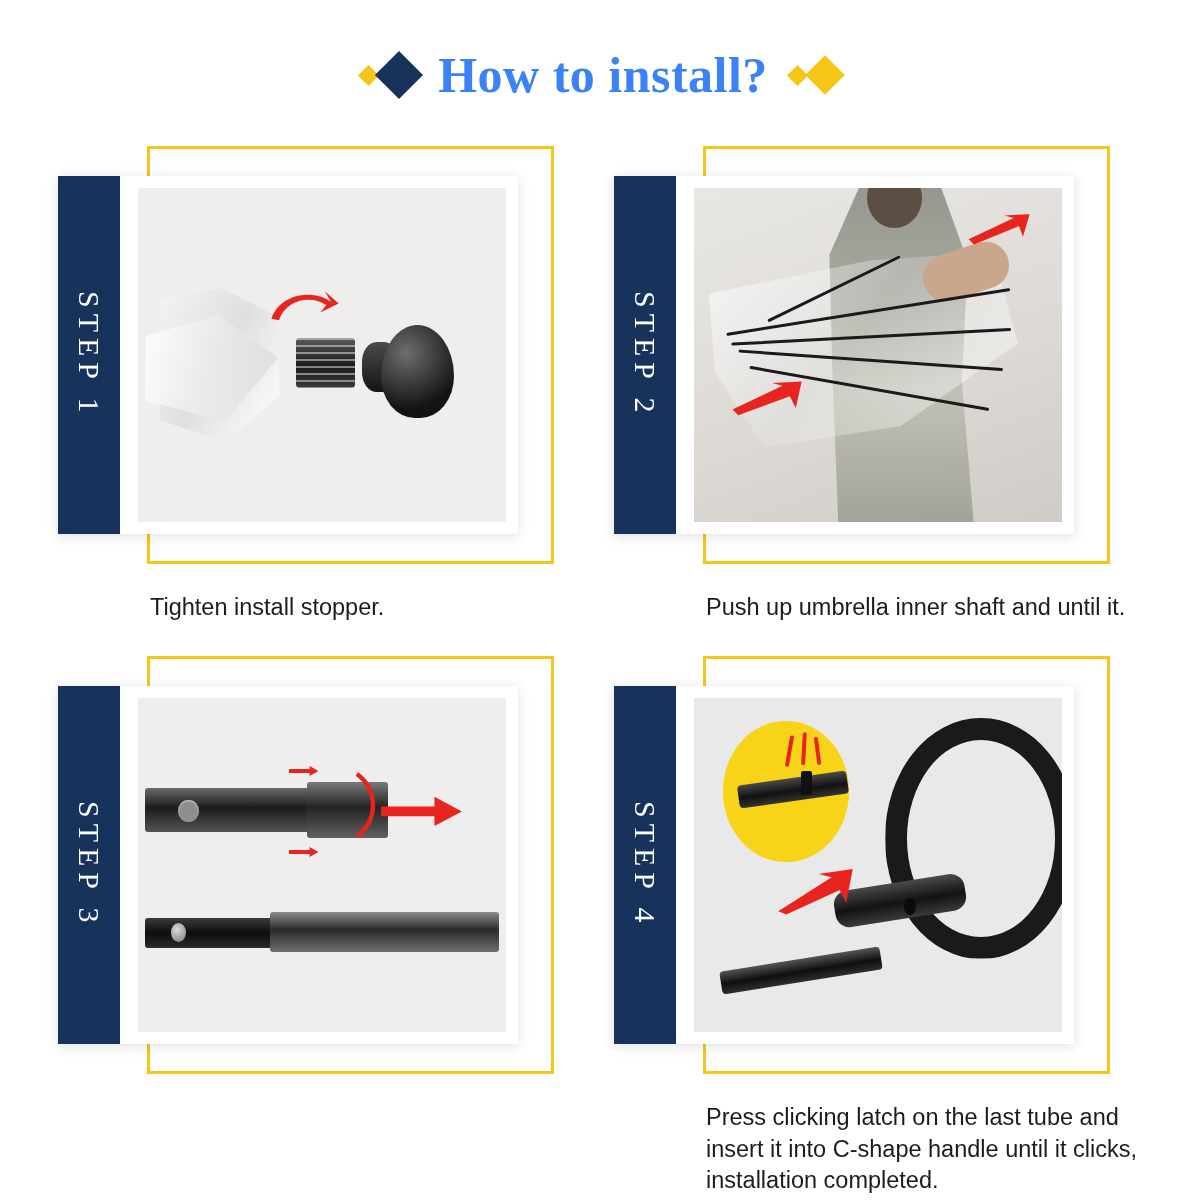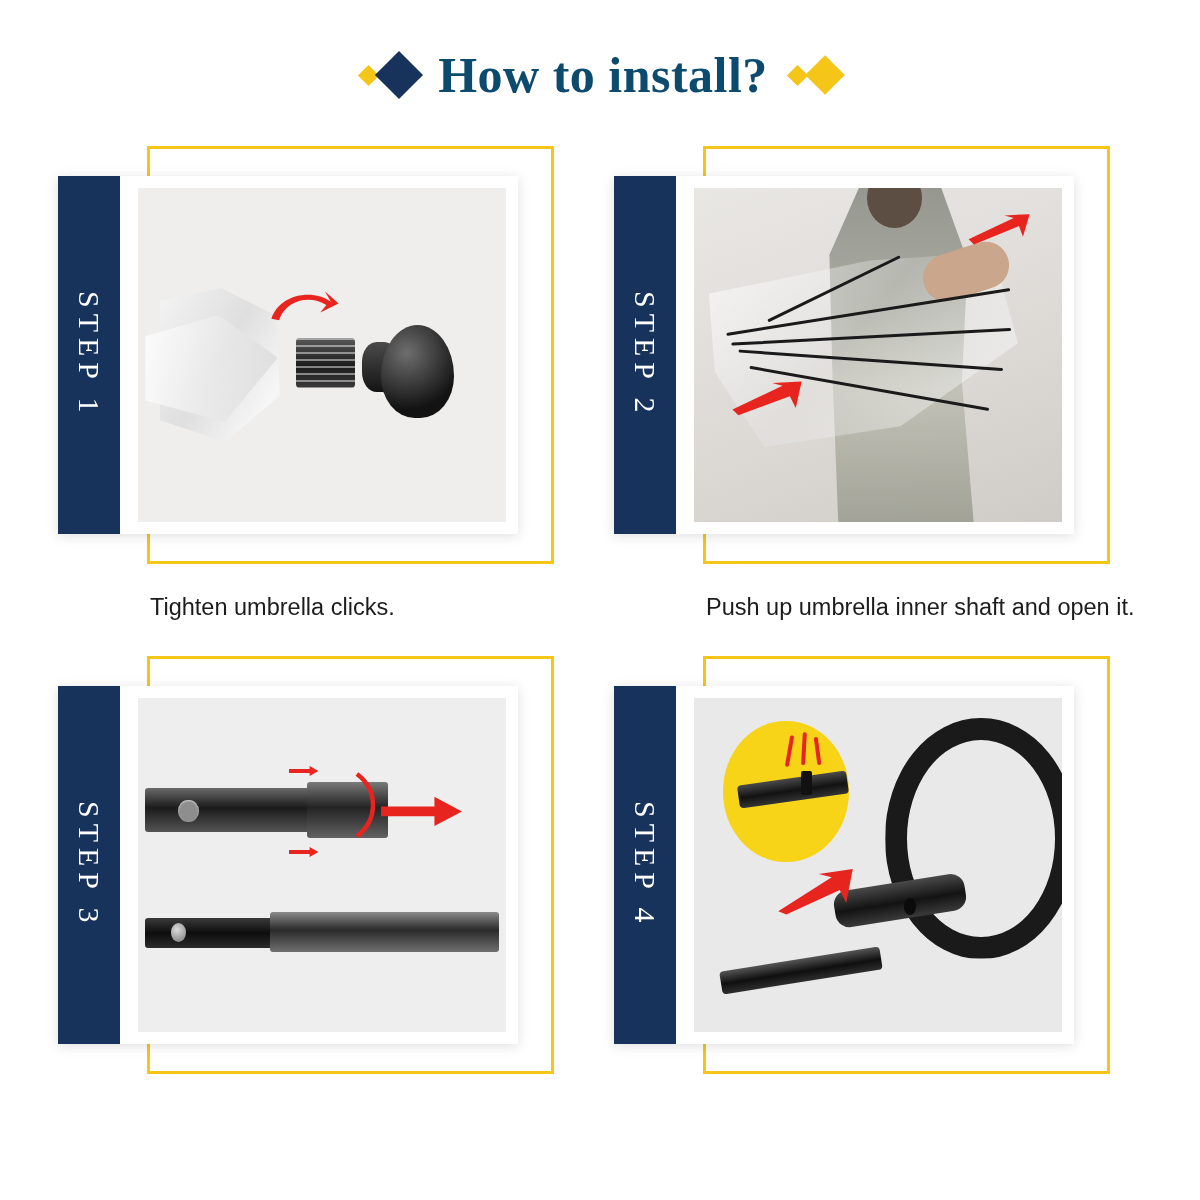--- a/index.html
+++ b/index.html
@@ -22,21 +22,21 @@
     top: 46px; left: 0; width: 1200px;
     display: flex;
     align-items: center;
     justify-content: center;
     gap: 22px;
   }
   .title-text {
     font-family: "Liberation Serif", serif;
     font-size: 50px;
     font-weight: bold;
-    color: #0c4a6e;
+    color: #3b82f6;
     letter-spacing: 0.5px;
     white-space: nowrap;
   }
   .diamond {
     width: 34px; height: 34px;
     transform: rotate(45deg);
     flex: 0 0 auto;
   }
   .diamond.navy { background: #17335c; }
   .diamond.gold { background: #f5c518; width: 28px; height: 28px; }
@@ -327,21 +327,21 @@
           <div class="canopy2"></div>
           <div class="ferrule"></div>
           <div class="thread"></div>
           <div class="stopper-neck"></div>
           <div class="stopper-body"></div>
           <svg class="arrow-svg" style="left:34%;top:28%;width:22%;height:16%" viewBox="0 0 100 70">
             <path d="M8 48 C18 16 62 8 86 26 L78 12 L96 28 L72 40 L80 30 C58 16 26 24 18 50 Z" fill="#e8241f"></path>
           </svg>
         </div>
       </div>
-      <div class="caption">Tighten umbrella clicks.</div>
+      <div class="caption">Tighten install stopper.</div>
     </div>
 
     <div class="cell">
       <div class="bracket"></div>
       <div class="card">
         <div class="step-tab">
           <span>STEP 2</span>
         </div>
         <div class="photo p2">
           <div class="wall"></div>
@@ -355,21 +355,21 @@
           <div class="rib" style="left:14%;top:66%;width:66%;transform:rotate(10deg)"></div>
           <div class="rib" style="left:16%;top:20%;width:40%;transform:rotate(-26deg)"></div>
           <svg class="arrow-svg" style="left:74%;top:6%;width:18%;height:12%" viewBox="0 0 100 50">
             <path d="M4 42 L72 10 L58 6 L96 4 L86 38 L80 22 L12 50 Z" fill="#e8241f"></path>
           </svg>
           <svg class="arrow-svg" style="left:10%;top:56%;width:20%;height:14%" viewBox="0 0 100 50">
             <path d="M2 40 L70 8 L56 4 L96 2 L88 38 L80 22 L10 48 Z" fill="#e8241f"></path>
           </svg>
         </div>
       </div>
-      <div class="caption">Push up umbrella inner shaft and open it.</div>
+      <div class="caption">Push up umbrella inner shaft and until it.</div>
     </div>
 
     <div class="cell">
       <div class="bracket"></div>
       <div class="card">
         <div class="step-tab">
           <span>STEP 3</span>
         </div>
         <div class="photo p3">
           <div class="tube-a"></div>
@@ -409,16 +409,17 @@
           <div class="zoom-tube"></div>
           <div class="zoom-latch"></div>
           <svg class="arrow-svg" style="left:23%;top:10%;width:14%;height:12%" viewBox="0 0 60 50">
             <path d="M8 42 L14 8 M28 40 L30 4 M48 40 L44 10" stroke="#e8241f" stroke-width="5" fill="none" stroke-linecap="round"></path>
           </svg>
           <svg class="arrow-svg" style="left:22%;top:50%;width:22%;height:16%" viewBox="0 0 100 60">
             <path d="M4 54 L70 12 L54 8 L96 2 L88 44 L80 28 L14 58 Z" fill="#e8241f"></path>
           </svg>
         </div>
       </div>
+      <div class="caption">Press clicking latch on the last tube and insert it into C-shape handle until it clicks, installation completed.</div>
     </div>
 
   </div>
 </div>
 
 </body></html>

